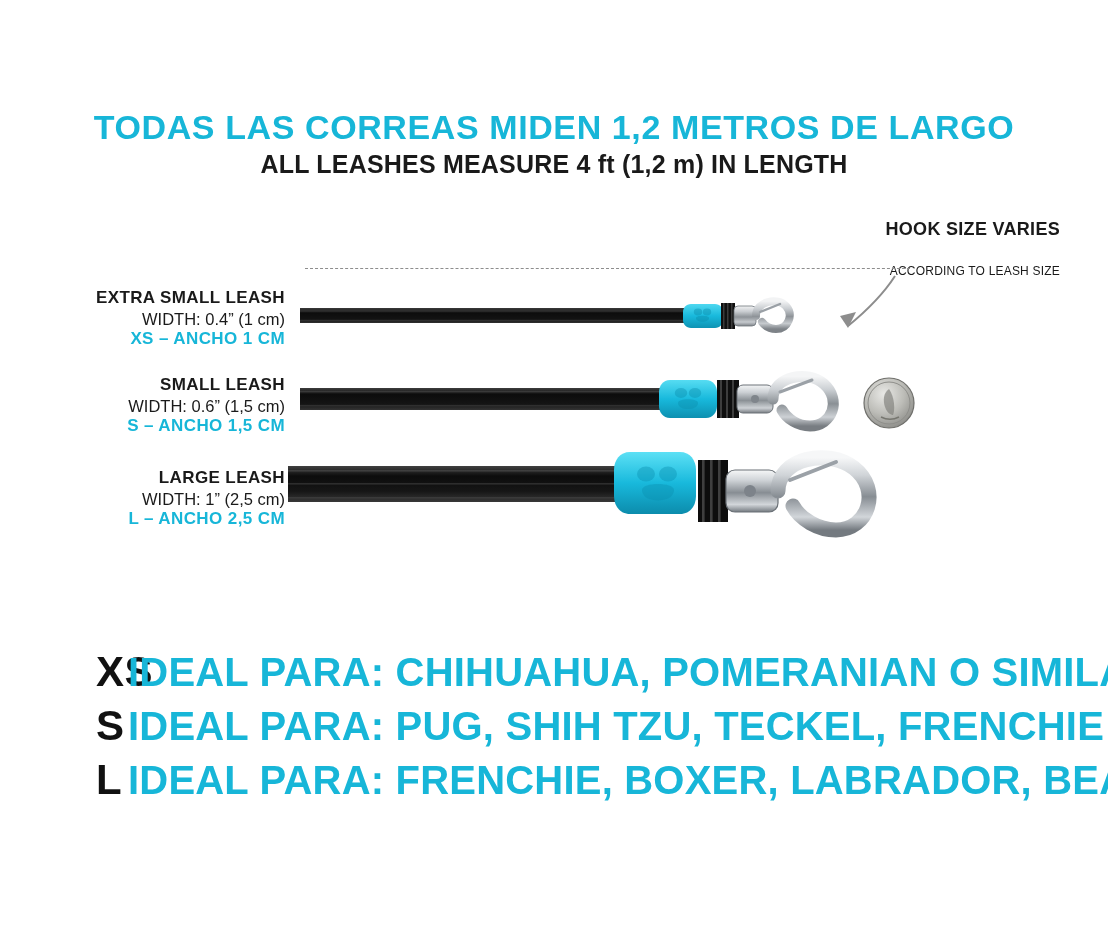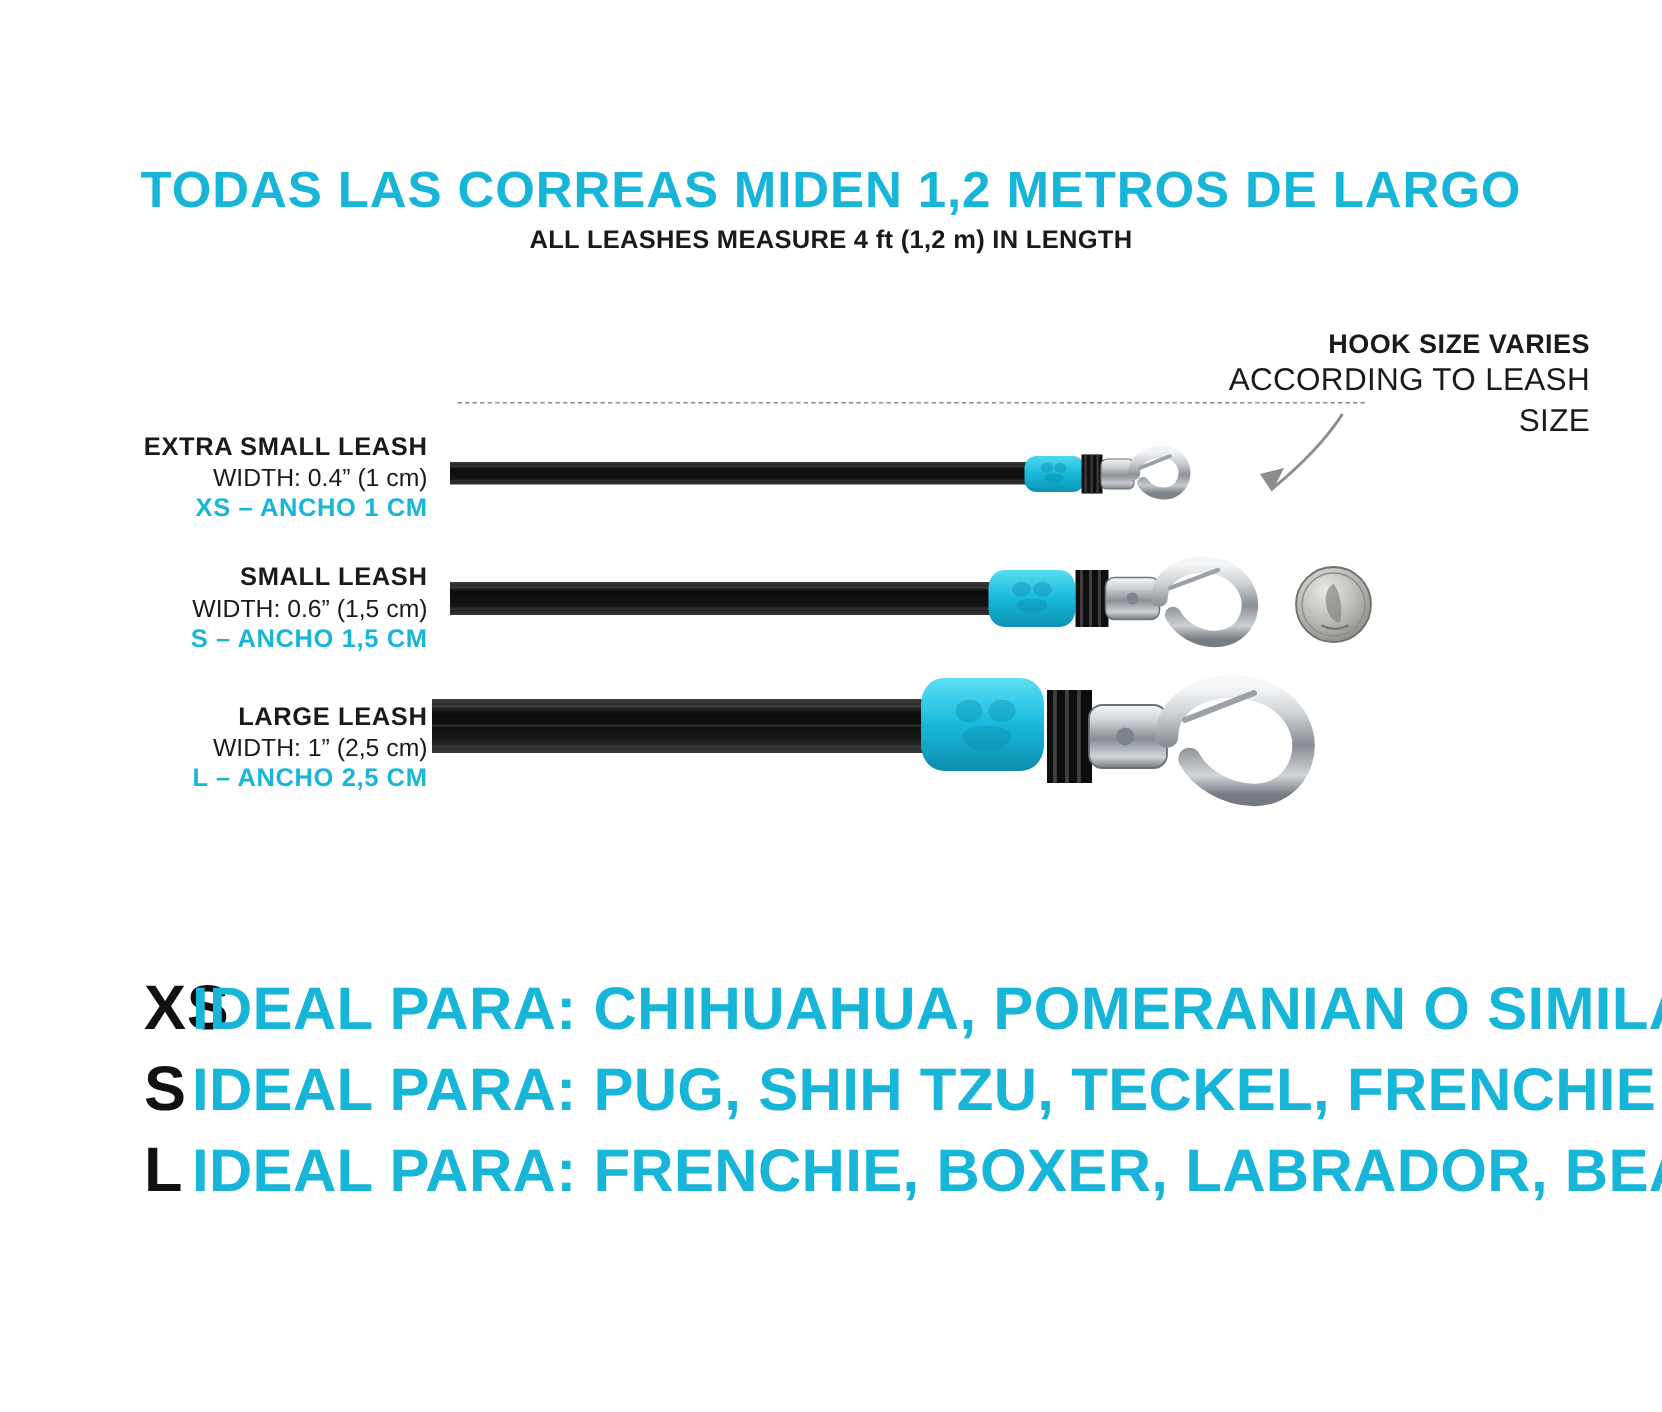--- a/index.html
+++ b/index.html
@@ -27,43 +27,44 @@
     font-weight: bold;
     letter-spacing: 0.6px;
     color: #17b6d8;
   }
   #title-en {
     position: absolute;
     top: 150px;
     left: 0;
     width: 1108px;
     text-align: center;
-    font-size: 17px;
+    font-size: 25px;
     font-weight: bold;
     letter-spacing: 0.2px;
     color: #1a1a1a;
   }
 
   
   #hook-note {
     position: absolute;
     top: 218px;
     left: 770px;
     width: 290px;
     text-align: right;
     line-height: 1.28;
   }
   #hook-note .l1 {
     font-size: 18px;
     font-weight: bold;
     letter-spacing: 0.3px;
   }
   #hook-note .l2 {
-    font-size: 21px;
+    font-size: 12px;
     letter-spacing: 0.2px;
+    margin-top: 23px;
   }
 
   
   #dash-line {
     position: absolute;
     top: 268px;
     left: 305px;
     width: 605px;
     height: 1px;
     border-top: 1.6px dashed #8d8d8d;

